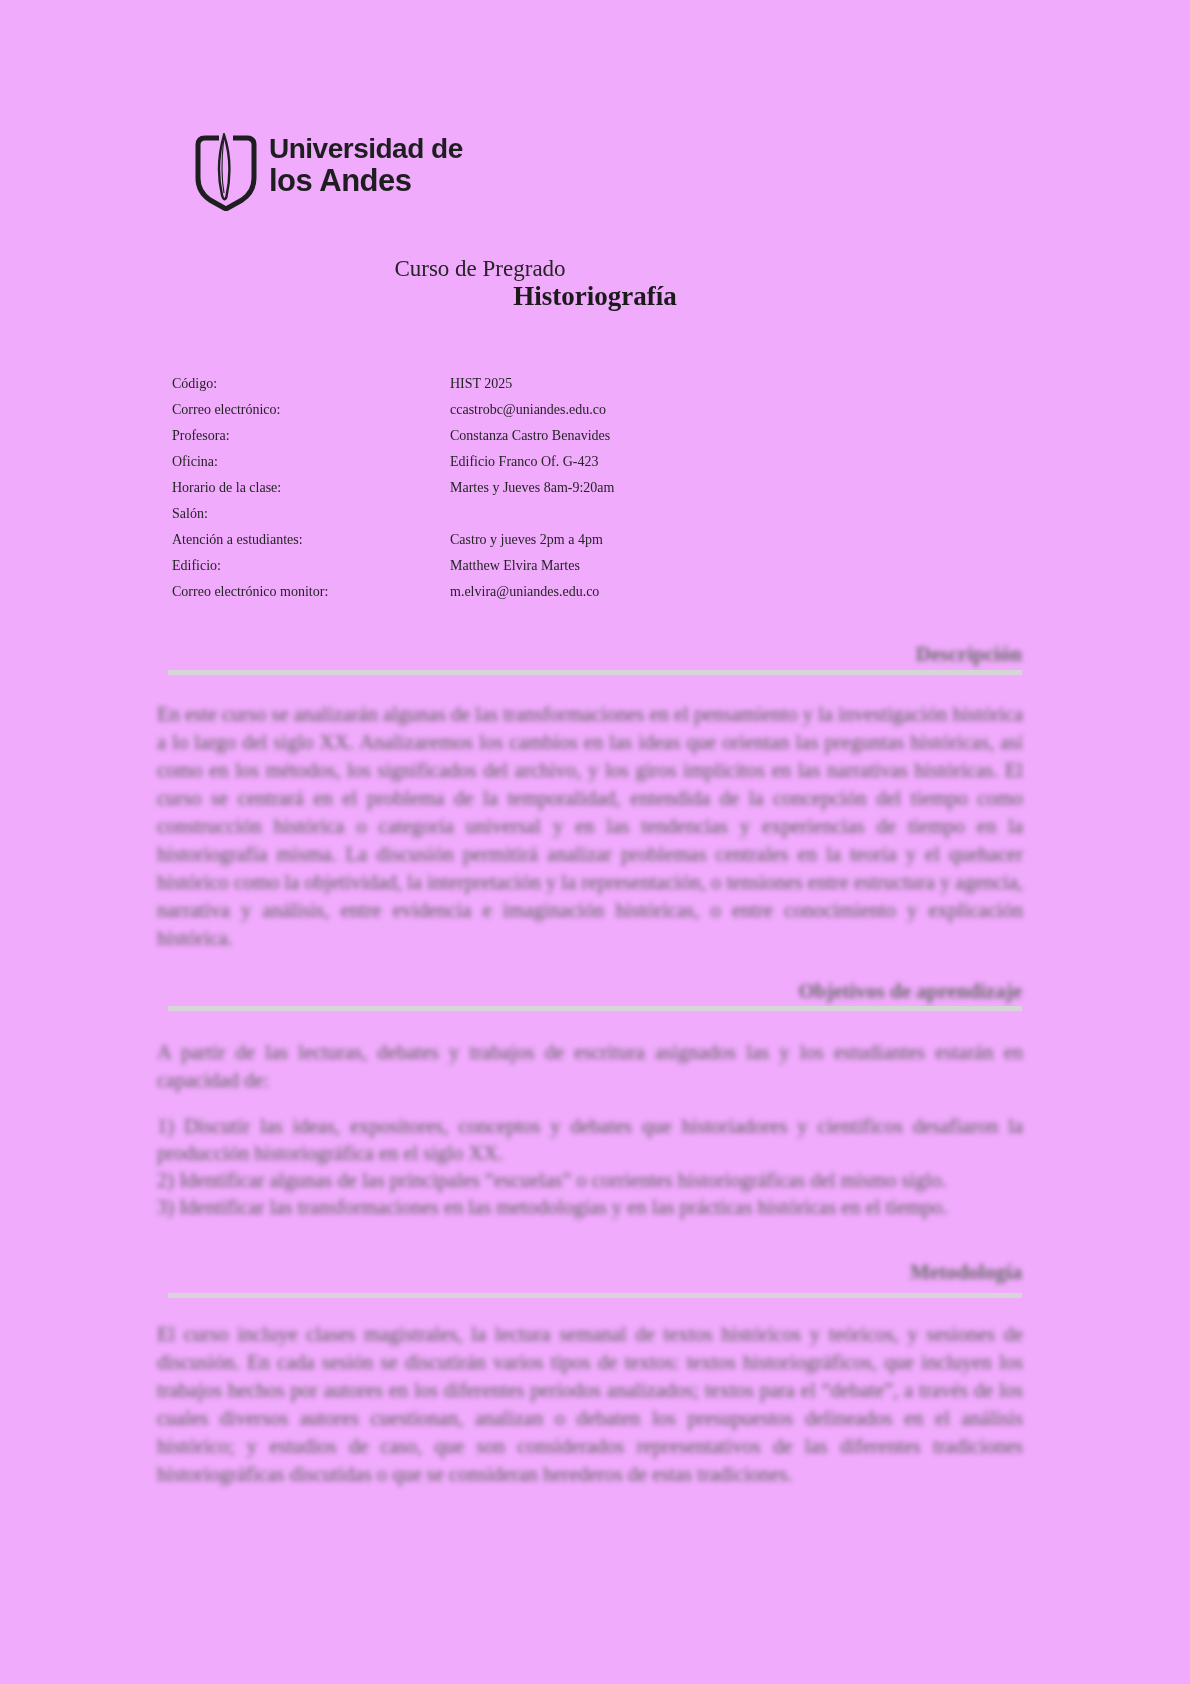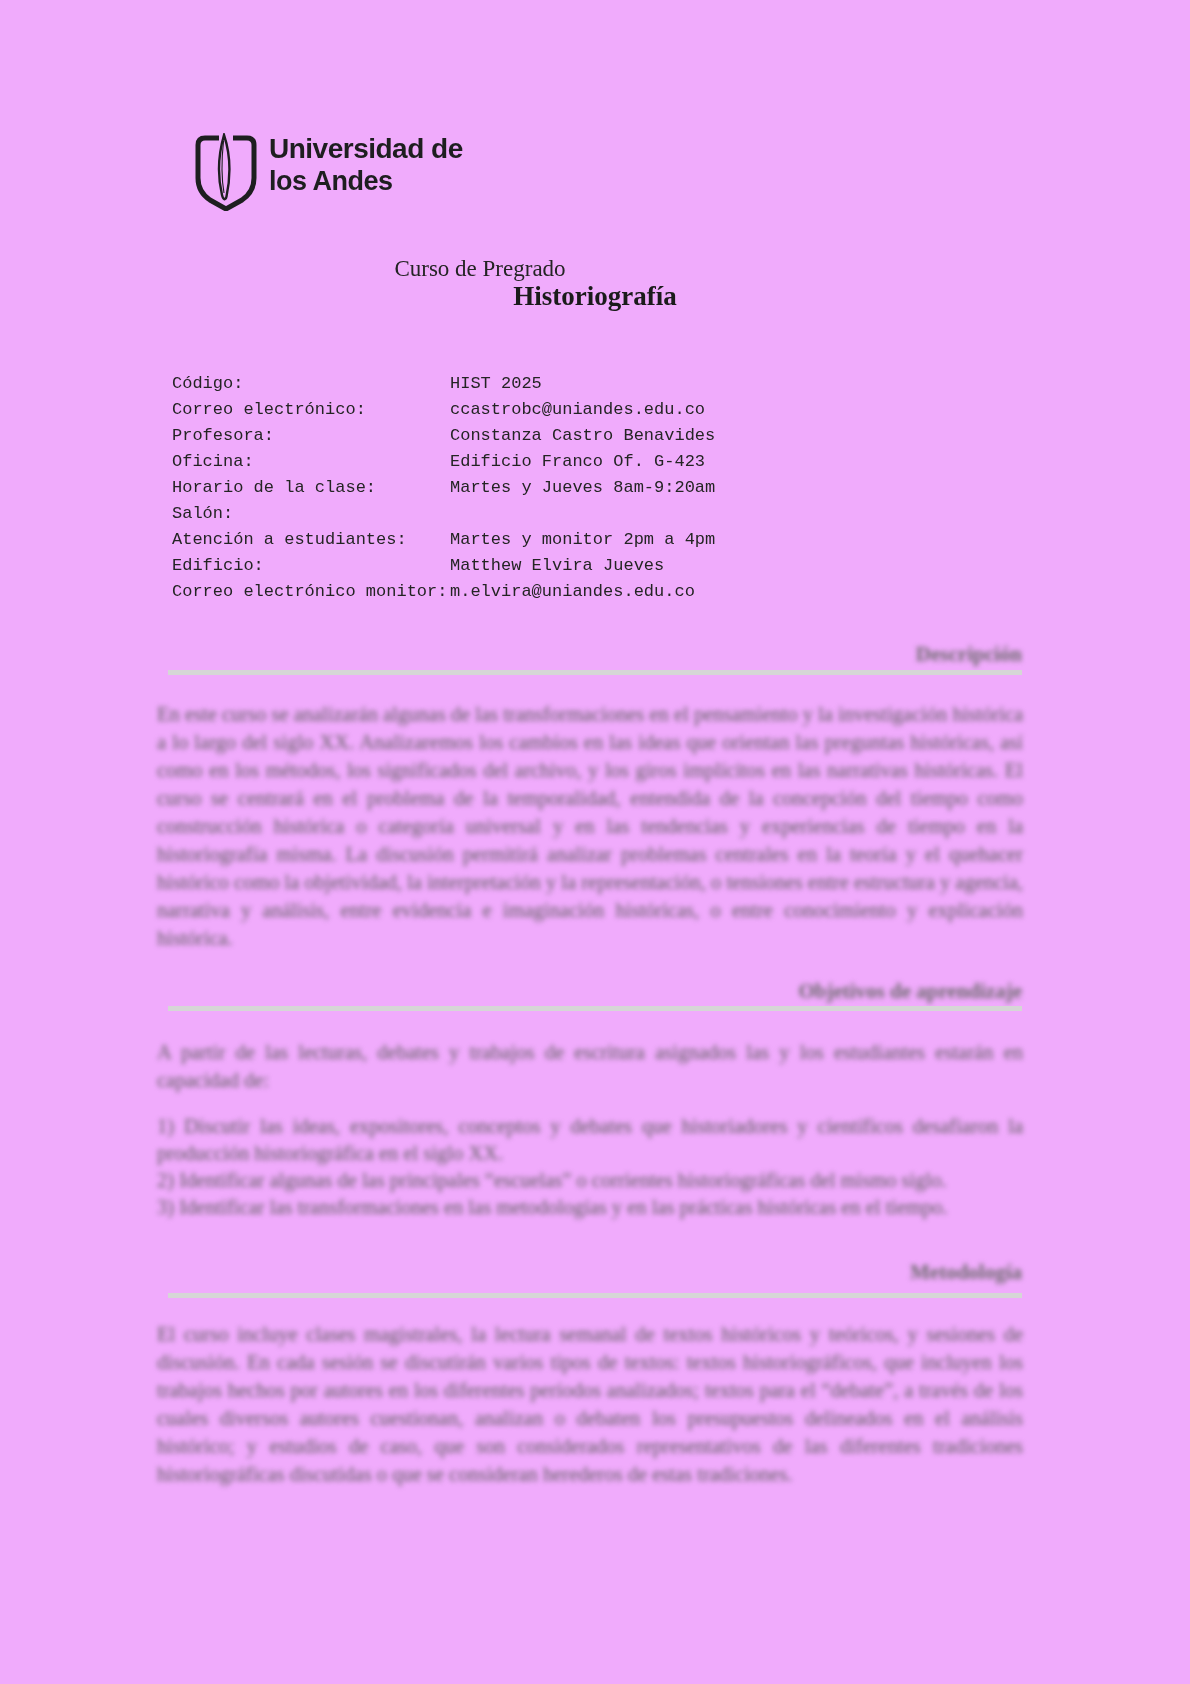--- a/index.html
+++ b/index.html
@@ -6,28 +6,28 @@
   .page {
     position:relative; width:1190px; height:1684px; background:#f0abfc;
     font-family:"Liberation Serif", serif; color:#222222; overflow:hidden;
   }
 
   
   .logo { position:absolute; left:193px; top:133px; display:flex; align-items:flex-start; }
   .logo-emblem { width:66px; height:78px; flex:0 0 auto; }
   .logo-text { margin-left:10px; font-family:"Liberation Sans", sans-serif; color:#1e1e20; letter-spacing:-0.5px; }
   .logo-l1 { font-size:28px; line-height:28px; font-weight:600; margin-top:2px; }
-  .logo-l2 { font-size:27px; line-height:36px; font-weight:700; }
+  .logo-l2 { font-size:31px; line-height:36px; font-weight:700; }
 
   
   .kicker { position:absolute; top:256px; left:0; width:960px; text-align:center; font-size:23px; color:#242424; }
   .course-title { position:absolute; top:281px; left:0; width:1190px; text-align:center; font-size:27px; font-weight:bold; color:#1b1b1b; margin:0; }
 
   
-  .info { position:absolute; left:172px; top:371px; font-size:17px; color:#242424;font-family:Liberation Mono, monospace; }
+  .info { position:absolute; left:172px; top:371px; font-size:14px; color:#242424; }
   .info-row { display:flex; height:26px; line-height:26px; }
   .info-label { width:278px; flex:0 0 auto; }
   .info-value { white-space:nowrap; }
 
   
   .sec-head {
     position:absolute; right:168px; font-size:21px; font-weight:bold;
     color:#6a6a6a; filter:blur(2.6px); white-space:nowrap;
   }
   .rule { position:absolute; left:168px; width:854px; height:5px; background:#d6d6d6; }
@@ -78,25 +78,25 @@
     <div class="info-row">
       <div class="info-label">Horario de la clase:</div>
       <div class="info-value">Martes y Jueves 8am-9:20am</div>
     </div>
     <div class="info-row">
       <div class="info-label">Salón:</div>
       <div class="info-value"></div>
     </div>
     <div class="info-row">
       <div class="info-label">Atención a estudiantes:</div>
-      <div class="info-value">Martes y monitor 2pm a 4pm</div>
+      <div class="info-value">Castro y jueves 2pm a 4pm</div>
     </div>
     <div class="info-row">
       <div class="info-label">Edificio:</div>
-      <div class="info-value">Matthew Elvira Jueves</div>
+      <div class="info-value">Matthew Elvira Martes</div>
     </div>
     <div class="info-row">
       <div class="info-label">Correo electrónico monitor:</div>
       <div class="info-value">m.elvira@uniandes.edu.co</div>
     </div>
   </div>
 
   <div class="sec-head" style="top:642px;">Descripción</div>
   <div class="rule" style="top:670px;"></div>
   <div class="para" style="top:700px;">En este curso se analizarán algunas de las transformaciones en el pensamiento y la investigación histórica a lo largo del siglo XX.  Analizaremos los cambios en las ideas que orientan las preguntas históricas, así como en los métodos, los significados del archivo, y los giros implícitos en las narrativas históricas. El curso se centrará en el problema de la temporalidad, entendida de la concepción del tiempo como construcción histórica o categoría universal y en las tendencias y experiencias de tiempo en la historiografía misma. La discusión permitirá analizar problemas centrales en la teoría y el quehacer histórico como la objetividad, la interpretación y la representación, o tensiones entre estructura y agencia, narrativa y análisis, entre evidencia e imaginación históricas, o entre conocimiento y explicación histórica.</div>

